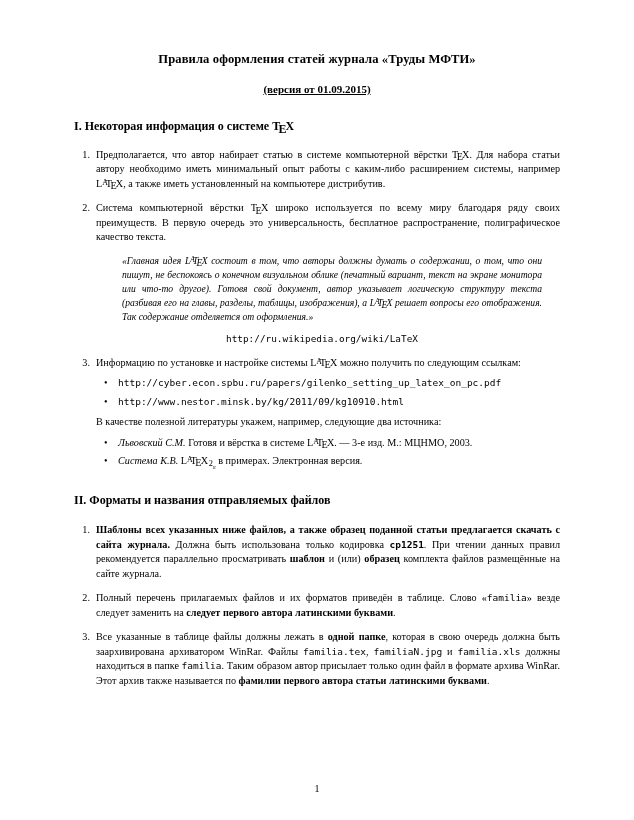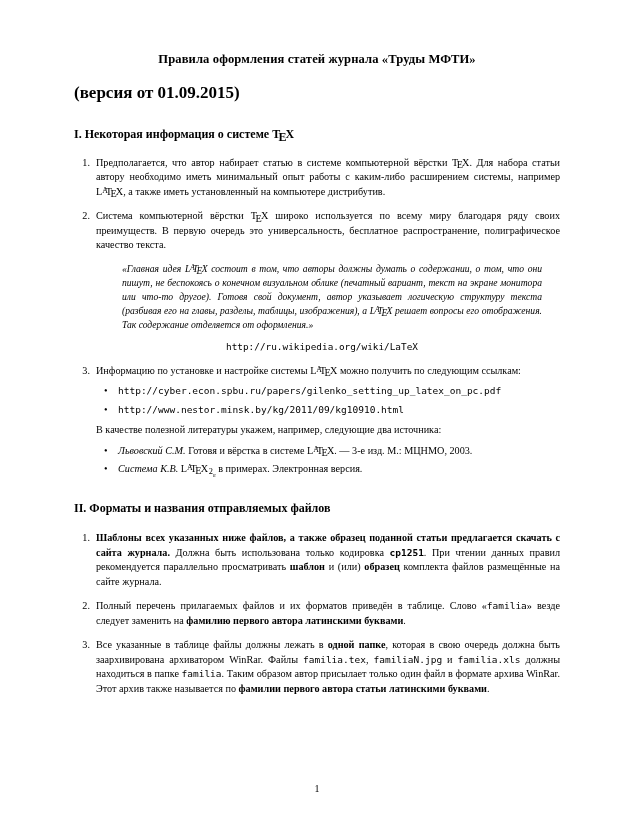--- a/index.html
+++ b/index.html
@@ -29,24 +29,25 @@
     width: 486px;
   }
   .doc-title {
     text-align: center;
     font-weight: bold;
     font-size: 12.6px;
     letter-spacing: 0.1px;
     margin: 0 0 16px 0;
   }
   .doc-version {
-    text-align: left;
+    text-align: center;
     font-weight: bold;
-    font-size: 17px;
+    font-size: 11px;
     margin: 0 0 24px 0;
+    text-decoration: underline;
   }
   .section-title {
     text-align: left;
     font-weight: bold;
     font-size: 12px;
     margin: 0 0 14px 0;
   }
   .section-title.second {
     margin-top: 24px;
     margin-bottom: 15px;
@@ -210,21 +211,21 @@
     <div class="section-title second">II. Форматы и названия отправляемых файлов</div>
 
     <ol class="numlist">
       <li>
         <span class="marker">1.</span>
         <span class="bold">Шаблоны всех указанных ниже файлов, а также образец поданной статьи предлагается скачать с сайта журнала.</span><span> Должна быть использована только кодировка </span><span class="bold mono">cp1251</span><span>. При чтении данных правил рекомендуется параллельно просматривать </span><span class="bold">шаблон</span><span> и (или) </span><span class="bold">образец</span><span> комплекта файлов размещённые на сайте журнала.</span>
       </li>
 
       <li>
         <span class="marker">2.</span>
-        <span>Полный перечень прилагаемых файлов и их форматов приведён в таблице. Слово «</span><span class="mono">familia</span><span>» везде следует заменить на </span><span class="bold">фамилию первого автора латинскими буквами</span><span>.</span>
+        <span>Полный перечень прилагаемых файлов и их форматов приведён в таблице. Слово «</span><span class="mono">familia</span><span>» везде следует заменить на </span><span class="bold">следует первого автора латинскими буквами</span><span>.</span>
       </li>
 
       <li>
         <span class="marker">3.</span>
         <span>Все указанные в таблице файлы должны лежать в </span><span class="bold">одной папке</span><span>, которая в свою очередь должна быть заархивирована архиватором WinRar. Файлы </span><span class="mono">familia.tex</span><span>, </span><span class="mono">familiaN.jpg</span><span> и </span><span class="mono">familia.xls</span><span> должны находиться в папке </span><span class="mono">familia</span><span>. Таким образом автор присылает только один файл в формате архива WinRar. Этот архив также называется по </span><span class="bold">фамилии первого автора статьи латинскими буквами</span><span>.</span>
       </li>
     </ol>
 
   </div>
 

